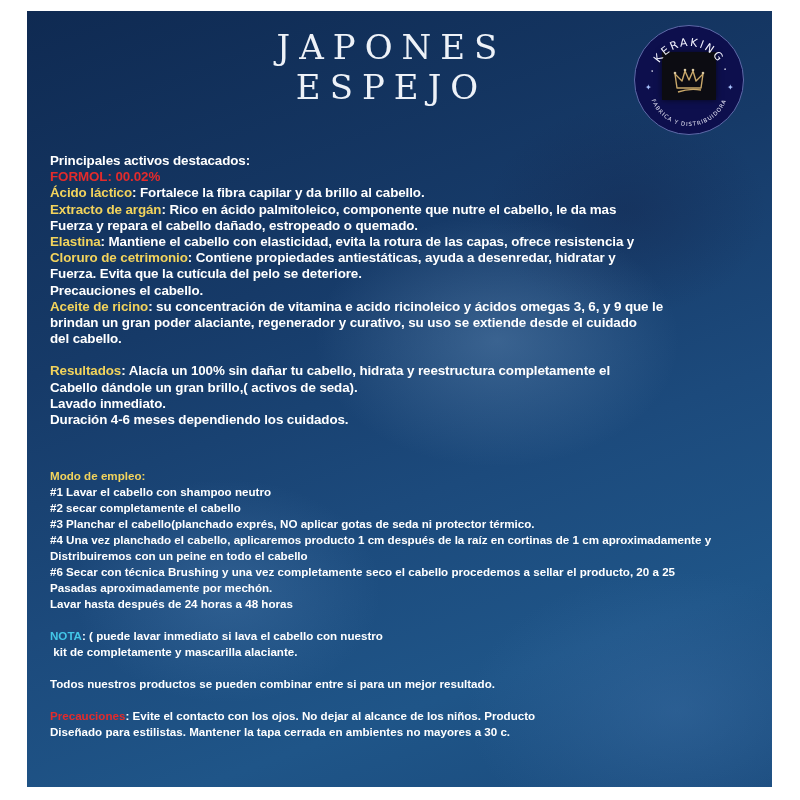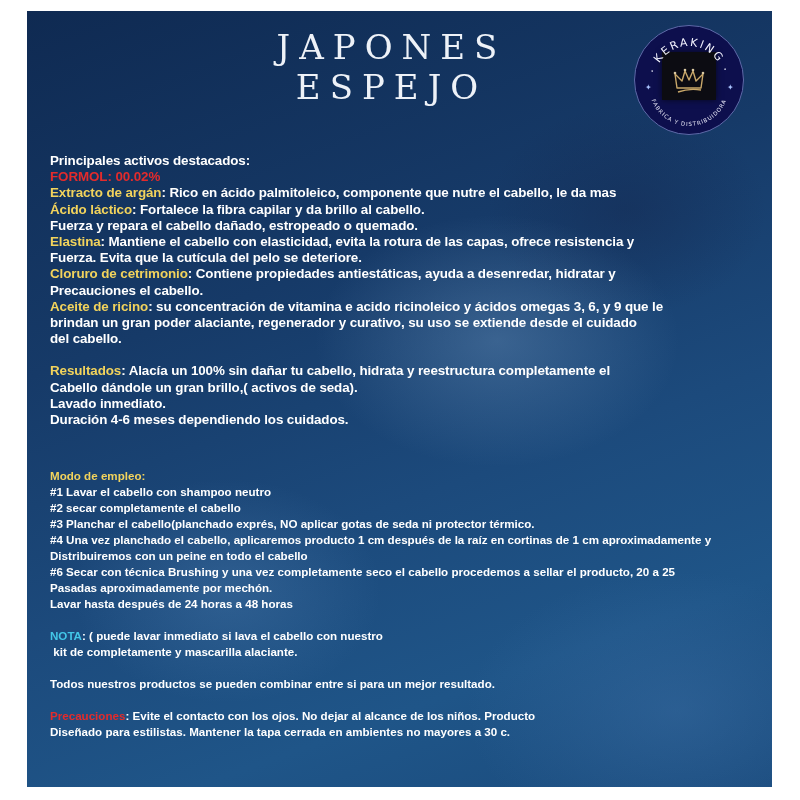--- a/index.html
+++ b/index.html
@@ -79,29 +79,29 @@
       <circle cx="58" cy="44" r="1.3" fill="#d8c7a0"></circle>
       <circle cx="68" cy="47" r="1.3" fill="#d8c7a0"></circle>
     </svg>
   </div>
 
   <div class="content">
     <div class="blk1">
       <span class="line">Principales activos destacados:</span>
       <span class="line red">FORMOL: 00.02%</span>
 
+      <span class="line"><span class="yellow">Ácido láctico</span><span>: Fortalece la fibra capilar y da brillo al cabello.</span></span>
+
       <span class="line"><span class="yellow">Extracto de argán</span><span>: Rico en ácido palmitoleico, componente que nutre el cabello, le da mas</span></span>
-
-      <span class="line"><span class="yellow">Ácido láctico</span><span>: Fortalece la fibra capilar y da brillo al cabello.</span></span>
       <span class="line">Fuerza y repara el cabello dañado, estropeado o quemado.</span>
 
       <span class="line"><span class="yellow">Elastina</span><span>: Mantiene el cabello con elasticidad, evita la rotura de las capas, ofrece resistencia y</span></span>
+      <span class="line"><span class="yellow">Cloruro de cetrimonio</span><span>: Contiene propiedades antiestáticas, ayuda a desenredar, hidratar y</span></span>
+
       <span class="line">Fuerza. Evita que la cutícula del pelo se deteriore.</span>
-
-      <span class="line"><span class="yellow">Cloruro de cetrimonio</span><span>: Contiene propiedades antiestáticas, ayuda a desenredar, hidratar y</span></span>
       <span class="line">Precauciones el cabello.</span>
 
       <span class="line"><span class="yellow">Aceite de ricino</span><span>: su concentración de vitamina e acido ricinoleico y ácidos omegas 3, 6, y 9 que le</span></span>
       <span class="line">brindan un gran poder alaciante, regenerador y curativo, su uso se extiende desde el cuidado</span>
       <span class="line">del cabello.</span>
 
       <div class="gap"></div>
 
       <span class="line"><span class="yellow">Resultados</span><span>: Alacía un 100% sin dañar tu cabello, hidrata y reestructura completamente el</span></span>
       <span class="line">Cabello dándole un gran brillo,( activos de seda).</span>

